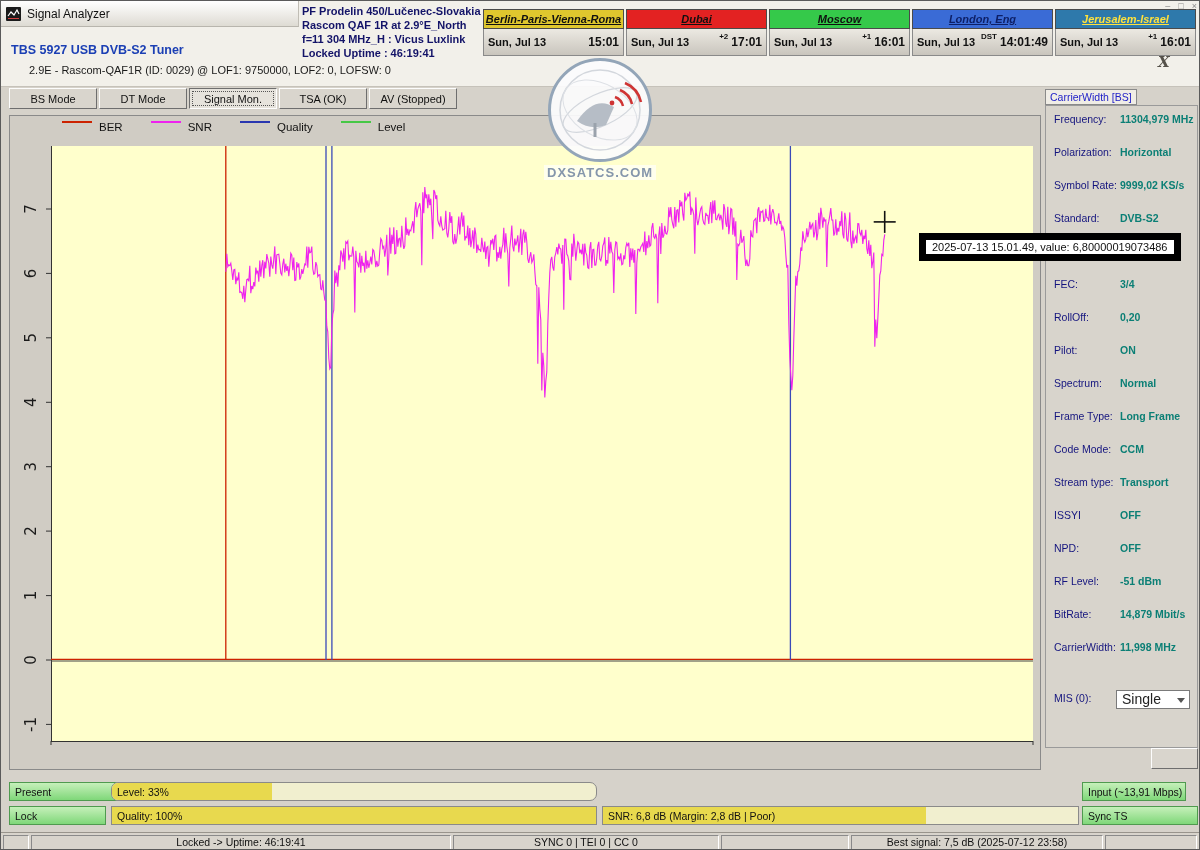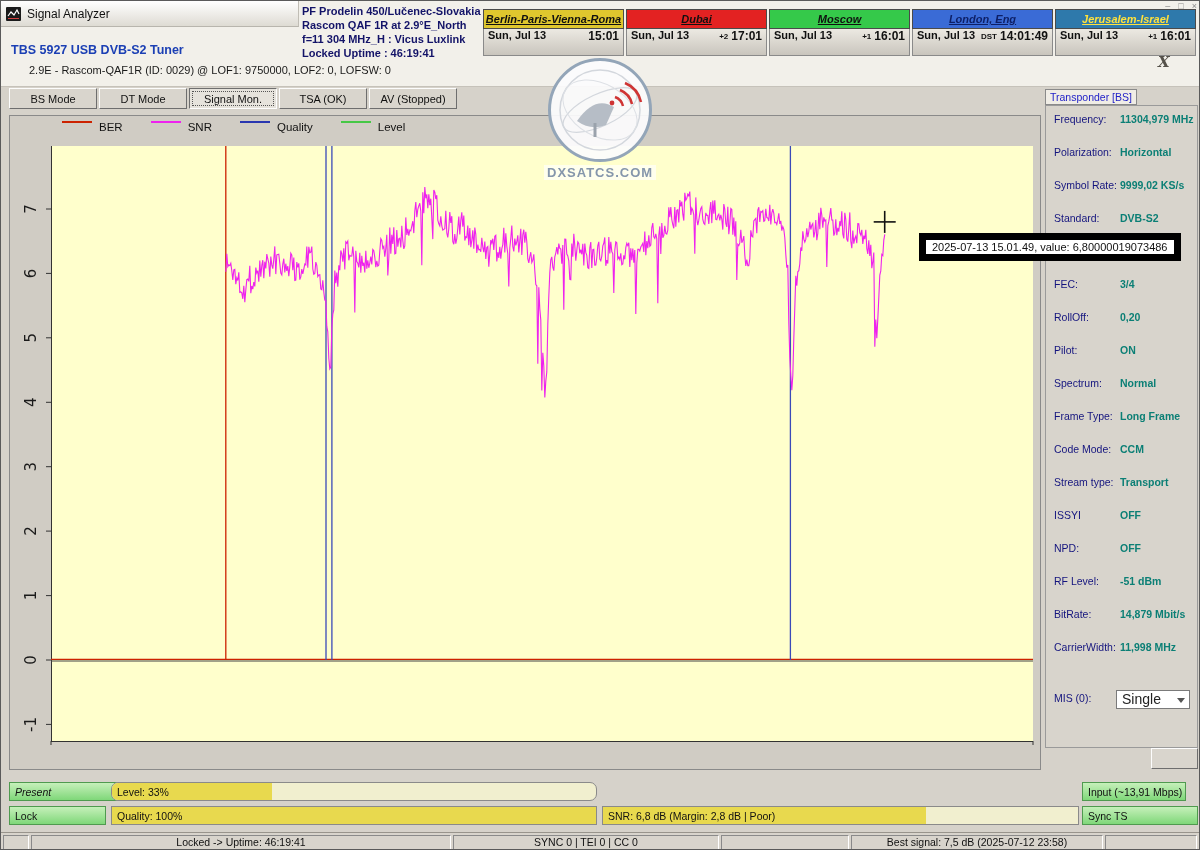--- a/index.html
+++ b/index.html
@@ -11,21 +11,21 @@
   .titlebar{position:absolute;left:0;top:0;width:298px;height:26px;background:linear-gradient(#ffffff,#dedbd3);
     border-right:1px solid #c0bdb5;border-bottom:1px solid #b8b5ad;display:flex;align-items:center;gap:6px;padding-left:5px;font-size:12px;color:#111}
   .win-controls{position:absolute;right:4px;top:0;display:flex;gap:8px;color:#8a8a8a;font-size:9px;line-height:10px}
   .win-controls span{cursor:default}
   .info-block{position:absolute;left:301px;top:3px;color:#131368;font-size:11px;font-weight:bold;line-height:14px;white-space:nowrap}
 
   .clocks{position:absolute;left:482px;top:8px;display:flex;gap:2px}
   .clock{width:141px}
   .clock-head{height:20px;line-height:19px;text-align:center;font-size:11px;font-weight:bold;font-style:italic;text-decoration:underline;
     border:1px solid #4a4a4a;white-space:nowrap;overflow:hidden}
-  .clock-body{height:27px;background:linear-gradient(#ece9e2,#c9c5bd);border:1px solid #8a8a8a;border-top:none;display:flex;align-items:flex-start;padding:0 4px;font-size:11px;color:#111}
+  .clock-body{height:27px;background:linear-gradient(#ece9e2,#c9c5bd);border:1px solid #8a8a8a;border-top:none;display:flex;align-items:center;padding:0 4px;font-size:11px;color:#111}
   .clock-date{font-weight:bold;white-space:nowrap}
   .clock-spacer{flex:1}
   .clock-offset{font-size:8px;font-weight:bold;align-self:flex-start;margin:3px 3px 0 0}
   .clock-time{font-weight:bold;font-size:12px;white-space:nowrap}
   .clockx{position:absolute;left:1157px;top:52px;font-family:"DejaVu Serif",serif;font-style:italic;font-weight:bold;font-size:15px;color:#55514a}
 
   .tuner-title{position:absolute;left:10px;top:42px;color:#1b3fb4;font-weight:bold;font-size:12.5px}
   .tuner-sub{position:absolute;left:28px;top:63px;color:#1a1a1a;font-size:11px}
 
   .toolbar{position:absolute;left:8px;top:87px;display:flex;gap:2px}
@@ -217,21 +217,21 @@
         <path d="M64,36 a13,13 0 0 1 8,9" fill="none" stroke="#cf3434" stroke-width="2.5"></path>
         <path d="M69,29 a20,20 0 0 1 12,14" fill="none" stroke="#cf3434" stroke-width="2.5"></path>
         <path d="M74,22 a27,27 0 0 1 16,19" fill="none" stroke="#cf3434" stroke-width="2.5"></path>
         <circle cx="61" cy="42" r="2.4" fill="#cf3434"></circle>
       </svg>
     </div>
     <div class="wm-text">DXSATCS.COM</div>
   </div>
 
   <div class="transponder">
-    <div class="tp-title">Transponder [BS]</div>
+    <div class="tp-title">CarrierWidth [BS]</div>
     <div class="tp-body">
         <div class="tp-row" style="top: 7px;">
           <span class="tp-label" style="color: rgb(20, 20, 126);">Frequency:</span>
           <span class="tp-value" style="color: rgb(11, 127, 117);">11304,979 MHz</span>
         </div>
         <div class="tp-row" style="top: 40px;">
           <span class="tp-label" style="color: rgb(20, 20, 126);">Polarization:</span>
           <span class="tp-value" style="color: rgb(11, 127, 117);">Horizontal</span>
         </div>
         <div class="tp-row" style="top: 73px;">
@@ -297,21 +297,21 @@
         <div class="tp-row" style="top: 586px;">
           <span class="tp-label" style="color: rgb(20, 20, 126);">MIS (0):</span>
           <div class="tp-select"><span>Single</span><span class="chev"></span></div>
         </div>
       </div>
   </div>
 
   <div class="blank-btn"></div>
 
   <div class="chips">
-      <div class="chip" style="left: 8px; width: 120px; top: 0px; background: linear-gradient(rgb(198, 240, 186), rgb(127, 215, 121)); border-color: rgb(79, 154, 79); font-style: italic;">
+      <div class="chip" style="left: 8px; width: 120px; top: 0px; background: linear-gradient(rgb(198, 240, 186), rgb(127, 215, 121)); border-color: rgb(79, 154, 79);">
         <span class="chip-label">Present</span>
       </div>
       <div class="chip" style="left: 110px; width: 486px; top: 0px; background: rgb(241, 239, 207); border-radius: 7px;">
         <div class="bar-fill" style="width: 33%; background: rgb(232, 217, 78);"></div>
         <span class="chip-label">Level: 33%</span>
       </div>
       <div class="chip" style="left: 1081px; width: 104px; top: 0px; background: linear-gradient(rgb(198, 240, 186), rgb(127, 215, 121)); border-color: rgb(79, 154, 79);">
         <span class="chip-label">Input (~13,91 Mbps)</span>
       </div>
       <div class="chip" style="left: 8px; width: 97px; top: 24px; background: linear-gradient(rgb(198, 240, 186), rgb(127, 215, 121)); border-color: rgb(79, 154, 79);">

